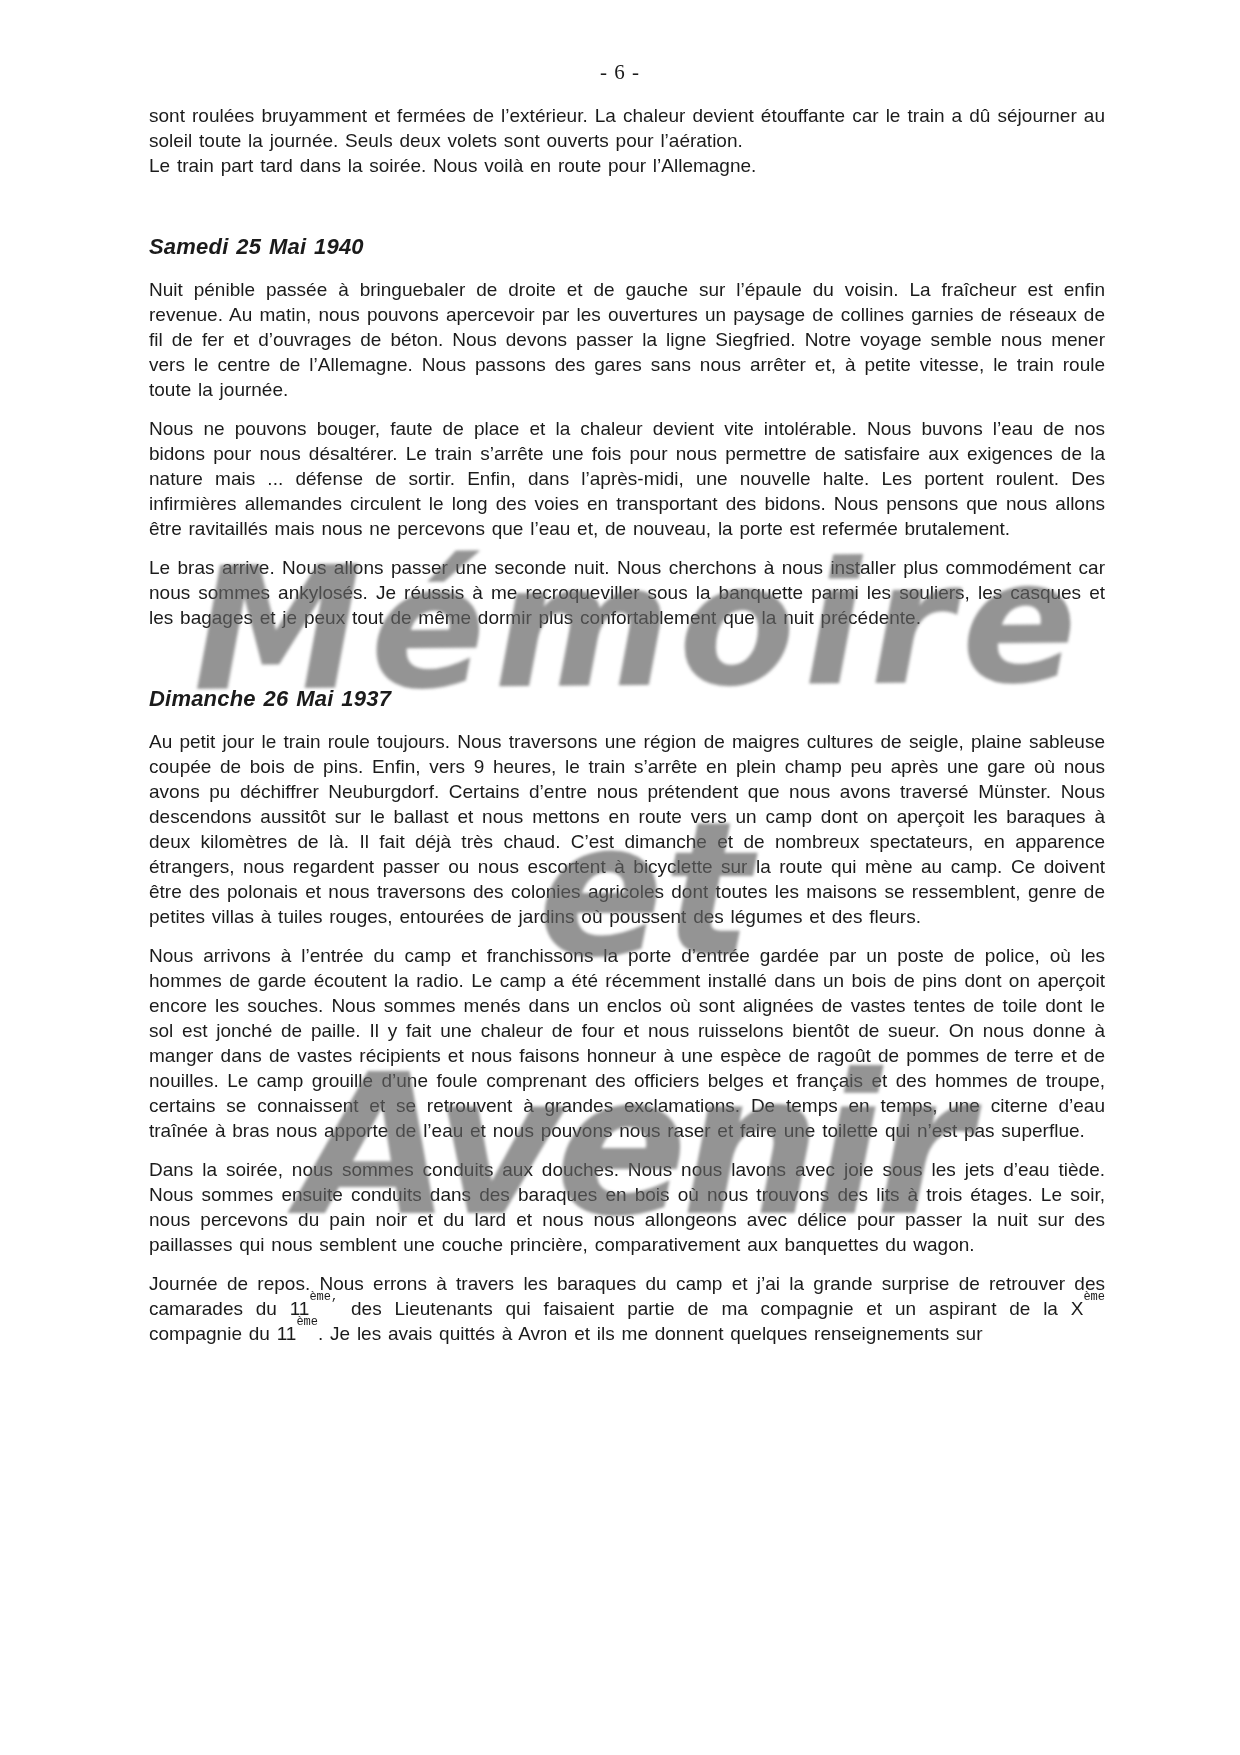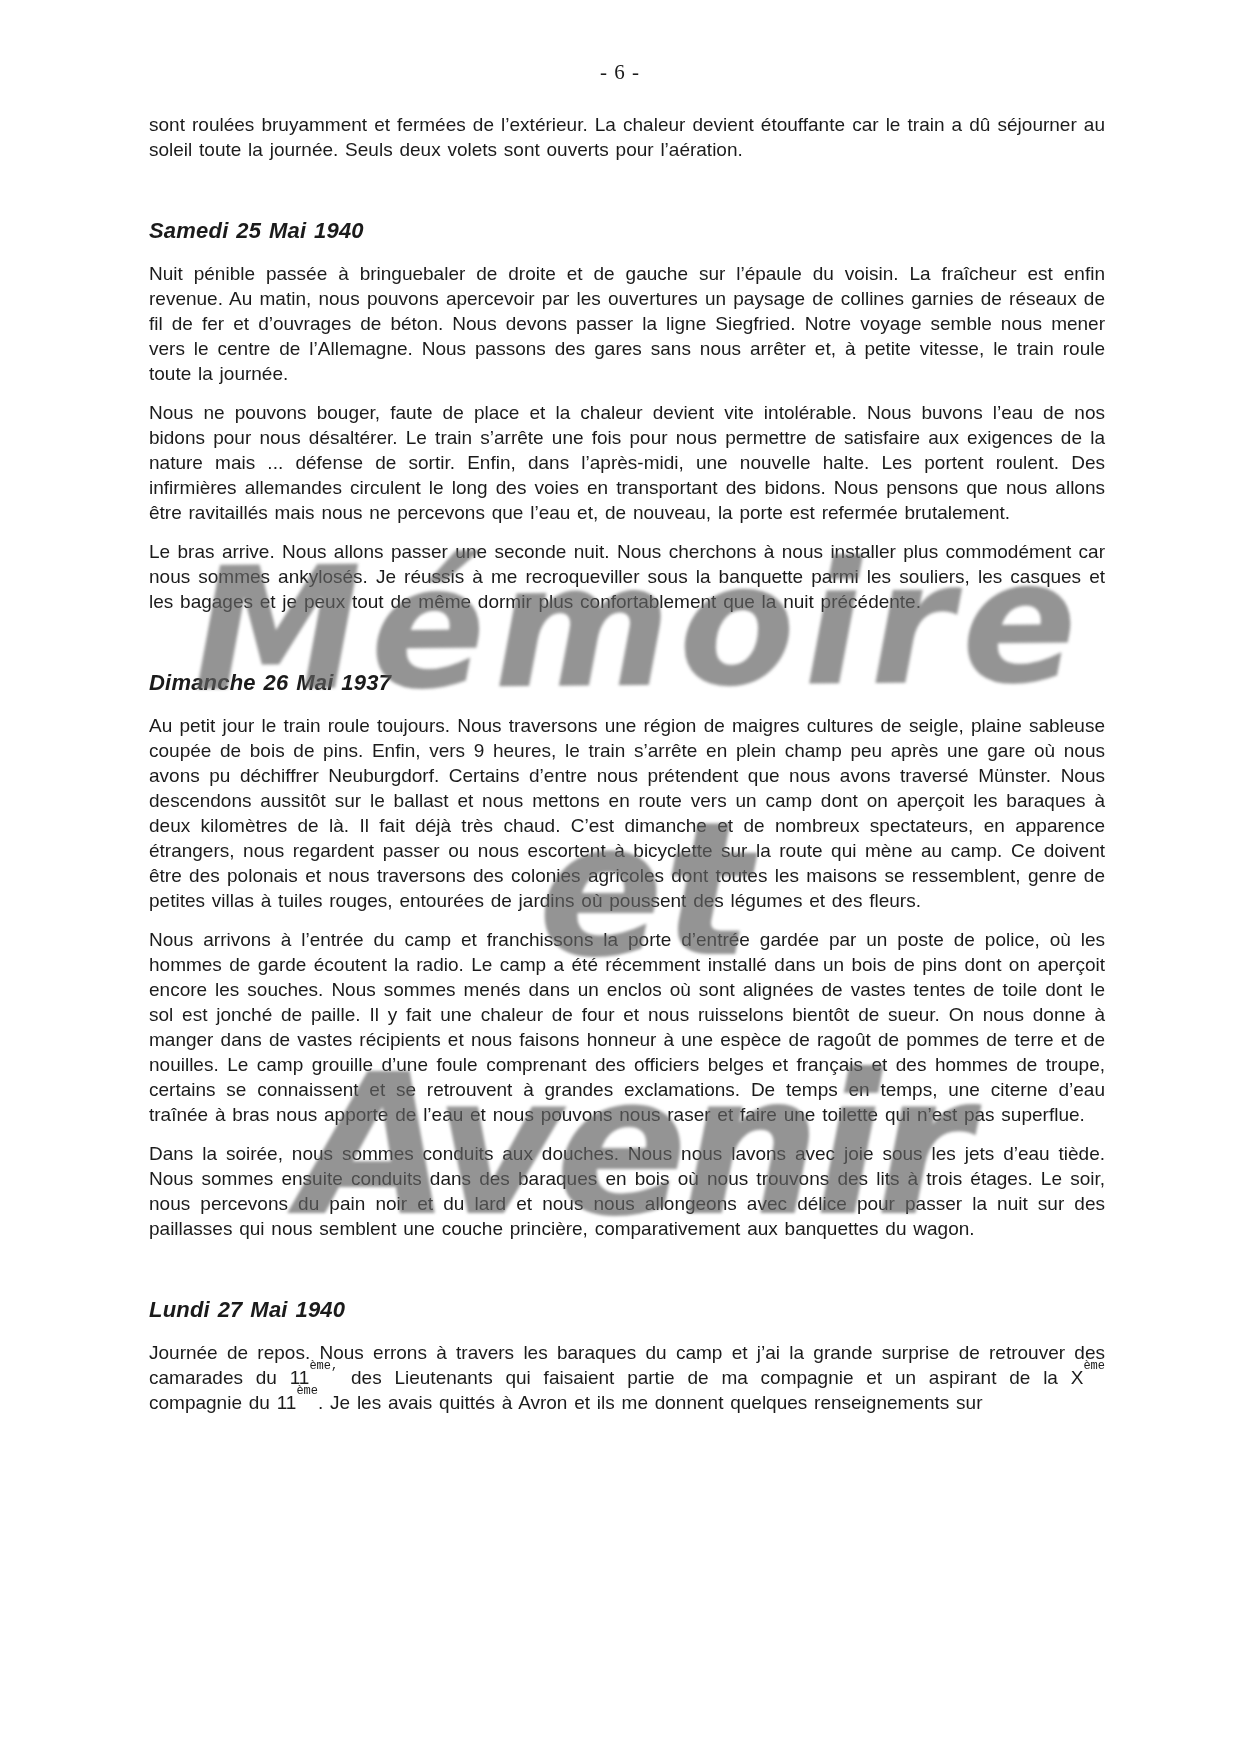--- a/index.html
+++ b/index.html
@@ -15,21 +15,21 @@
   }
   .page-number {
     padding-top: 60px;
     text-align: center;
     font-family: "Liberation Serif", serif;
     font-size: 21px;
     letter-spacing: 1px;
     color: #1b1b1b;
   }
   .content {
-    margin: 27px 135px 0 149px;
+    margin: 18px 135px 0 149px;
     font-size: 19px;
     line-height: 25px;
     text-align: justify;
     word-spacing: 1.5px;
   }
   .para { margin: 0 0 14px 0; }
   .para.no-gap { margin-bottom: 0; }
   .heading {
     font-size: 22px;
     font-weight: bold;
@@ -76,32 +76,32 @@
 </style>
 </head>
 <body>
 
 <div class="page">
 
   <div class="page-number">- 6 -</div>
 
   <div class="content">
     <p class="para no-gap">sont roulées bruyamment et fermées de l’extérieur. La chaleur devient étouffante car le train a dû séjourner au soleil toute la journée. Seuls deux volets sont ouverts pour l’aération.</p>
+    <p class="para">Le train part tard dans la soirée. Nous voilà en route pour l’Allemagne.</p>
 
     <h2 class="heading">Samedi 25 Mai 1940</h2>
     <p class="para">Nuit pénible passée à bringuebaler de droite et de gauche sur l’épaule du voisin. La fraîcheur est enfin revenue. Au matin, nous pouvons apercevoir par les ouvertures un paysage de collines garnies de réseaux de fil de fer et d’ouvrages de béton. Nous devons passer la ligne Siegfried. Notre voyage semble nous mener vers le centre de l’Allemagne. Nous passons des gares sans nous arrêter et, à petite vitesse, le train roule toute la journée.</p>
     <p class="para">Nous ne pouvons bouger, faute de place et la chaleur devient vite intolérable. Nous buvons l’eau de nos bidons pour nous désaltérer. Le train s’arrête une fois pour nous permettre de satisfaire aux exigences de la nature mais ... défense de sortir. Enfin, dans l’après-midi, une nouvelle halte. Les portent roulent. Des infirmières allemandes circulent le long des voies en transportant des bidons. Nous pensons que nous allons être ravitaillés mais nous ne percevons que l’eau et, de nouveau, la porte est refermée brutalement.</p>
     <p class="para">Le bras arrive. Nous allons passer une seconde nuit. Nous cherchons à nous installer plus commodément car nous sommes ankylosés. Je réussis à me recroqueviller sous la banquette parmi les souliers, les casques et les bagages et je peux tout de même dormir plus confortablement que la nuit précédente.</p>
 
     <h2 class="heading">Dimanche 26 Mai 1937</h2>
     <p class="para">Au petit jour le train roule toujours. Nous traversons une région de maigres cultures de seigle, plaine sableuse coupée de bois de pins. Enfin, vers 9 heures, le train s’arrête en plein champ peu après une gare où nous avons pu déchiffrer Neuburgdorf. Certains d’entre nous prétendent que nous avons traversé Münster. Nous descendons aussitôt sur le ballast et nous mettons en route vers un camp dont on aperçoit les baraques à deux kilomètres de là. Il fait déjà très chaud. C’est dimanche et de nombreux spectateurs, en apparence étrangers, nous regardent passer ou nous escortent à bicyclette sur la route qui mène au camp. Ce doivent être des polonais et nous traversons des colonies agricoles dont toutes les maisons se ressemblent, genre de petites villas à tuiles rouges, entourées de jardins où poussent des légumes et des fleurs.</p>
     <p class="para">Nous arrivons à l’entrée du camp et franchissons la porte d’entrée gardée par un poste de police, où les hommes de garde écoutent la radio. Le camp a été récemment installé dans un bois de pins dont on aperçoit encore les souches. Nous sommes menés dans un enclos où sont alignées de vastes tentes de toile dont le sol est jonché de paille. Il y fait une chaleur de four et nous ruisselons bientôt de sueur. On nous donne à manger dans de vastes récipients et nous faisons honneur à une espèce de ragoût de pommes de terre et de nouilles. Le camp grouille d’une foule comprenant des officiers belges et français et des hommes de troupe, certains se connaissent et se retrouvent à grandes exclamations. De temps en temps, une citerne d’eau traînée à bras nous apporte de l’eau et nous pouvons nous raser et faire une toilette qui n’est pas superflue.</p>
     <p class="para">Dans la soirée, nous sommes conduits aux douches. Nous nous lavons avec joie sous les jets d’eau tiède. Nous sommes ensuite conduits dans des baraques en bois où nous trouvons des lits à trois étages. Le soir, nous percevons du pain noir et du lard et nous nous allongeons avec délice pour passer la nuit sur des paillasses qui nous semblent une couche princière, comparativement aux banquettes du wagon.</p>
 
-    <h2 class="heading">Lundi 27 Mai 1940</h2>
     <p class="para"><span>Journée de repos. Nous errons à travers les baraques du camp et j’ai la grande surprise de retrouver des camarades du 11</span><sup class="ord">ème,</sup><span> des Lieutenants qui faisaient partie de ma compagnie et un aspirant de la X</span><sup class="ord">ème</sup><span> compagnie du 11</span><sup class="ord">ème</sup><span>. Je les avais quittés à Avron et ils me donnent quelques renseignements sur</span></p>
   </div>
 
   <div class="watermark" aria-hidden="true">
     <span class="wm wm-memoire">Mémoire</span>
     <span class="wm wm-et">et</span>
     <span class="wm wm-avenir">Avenir</span>
   </div>
 
 </div>

